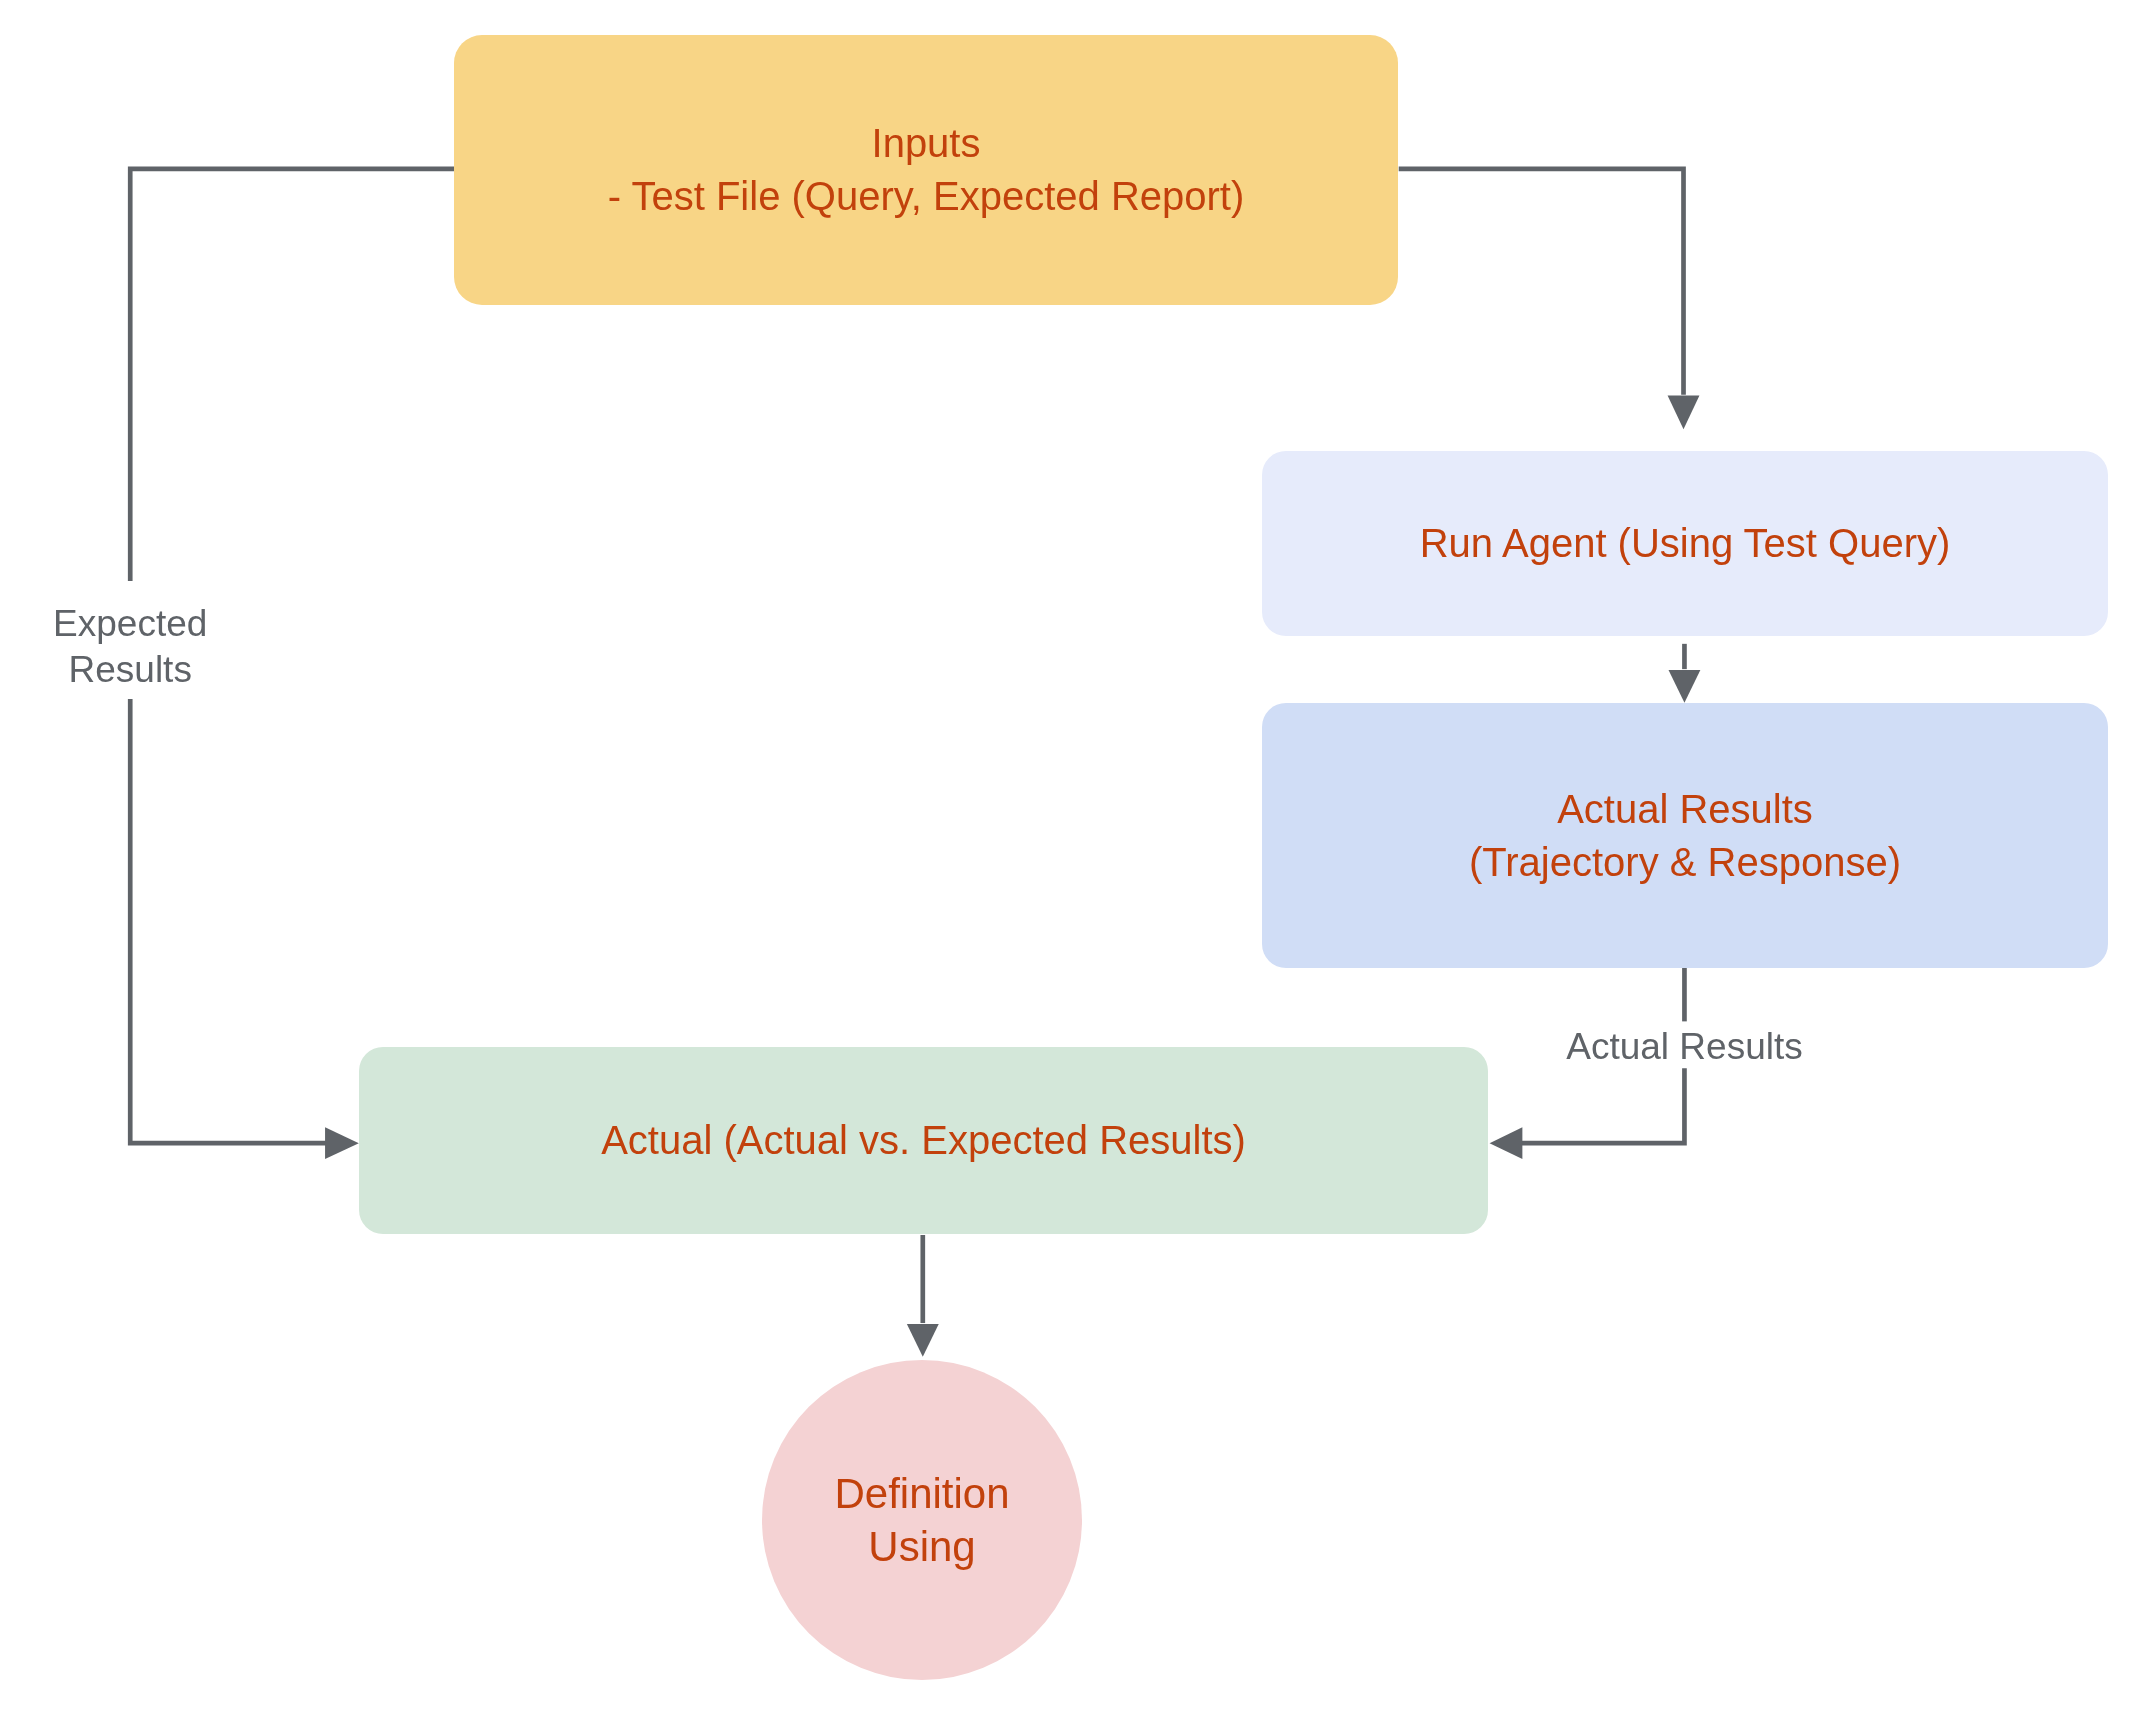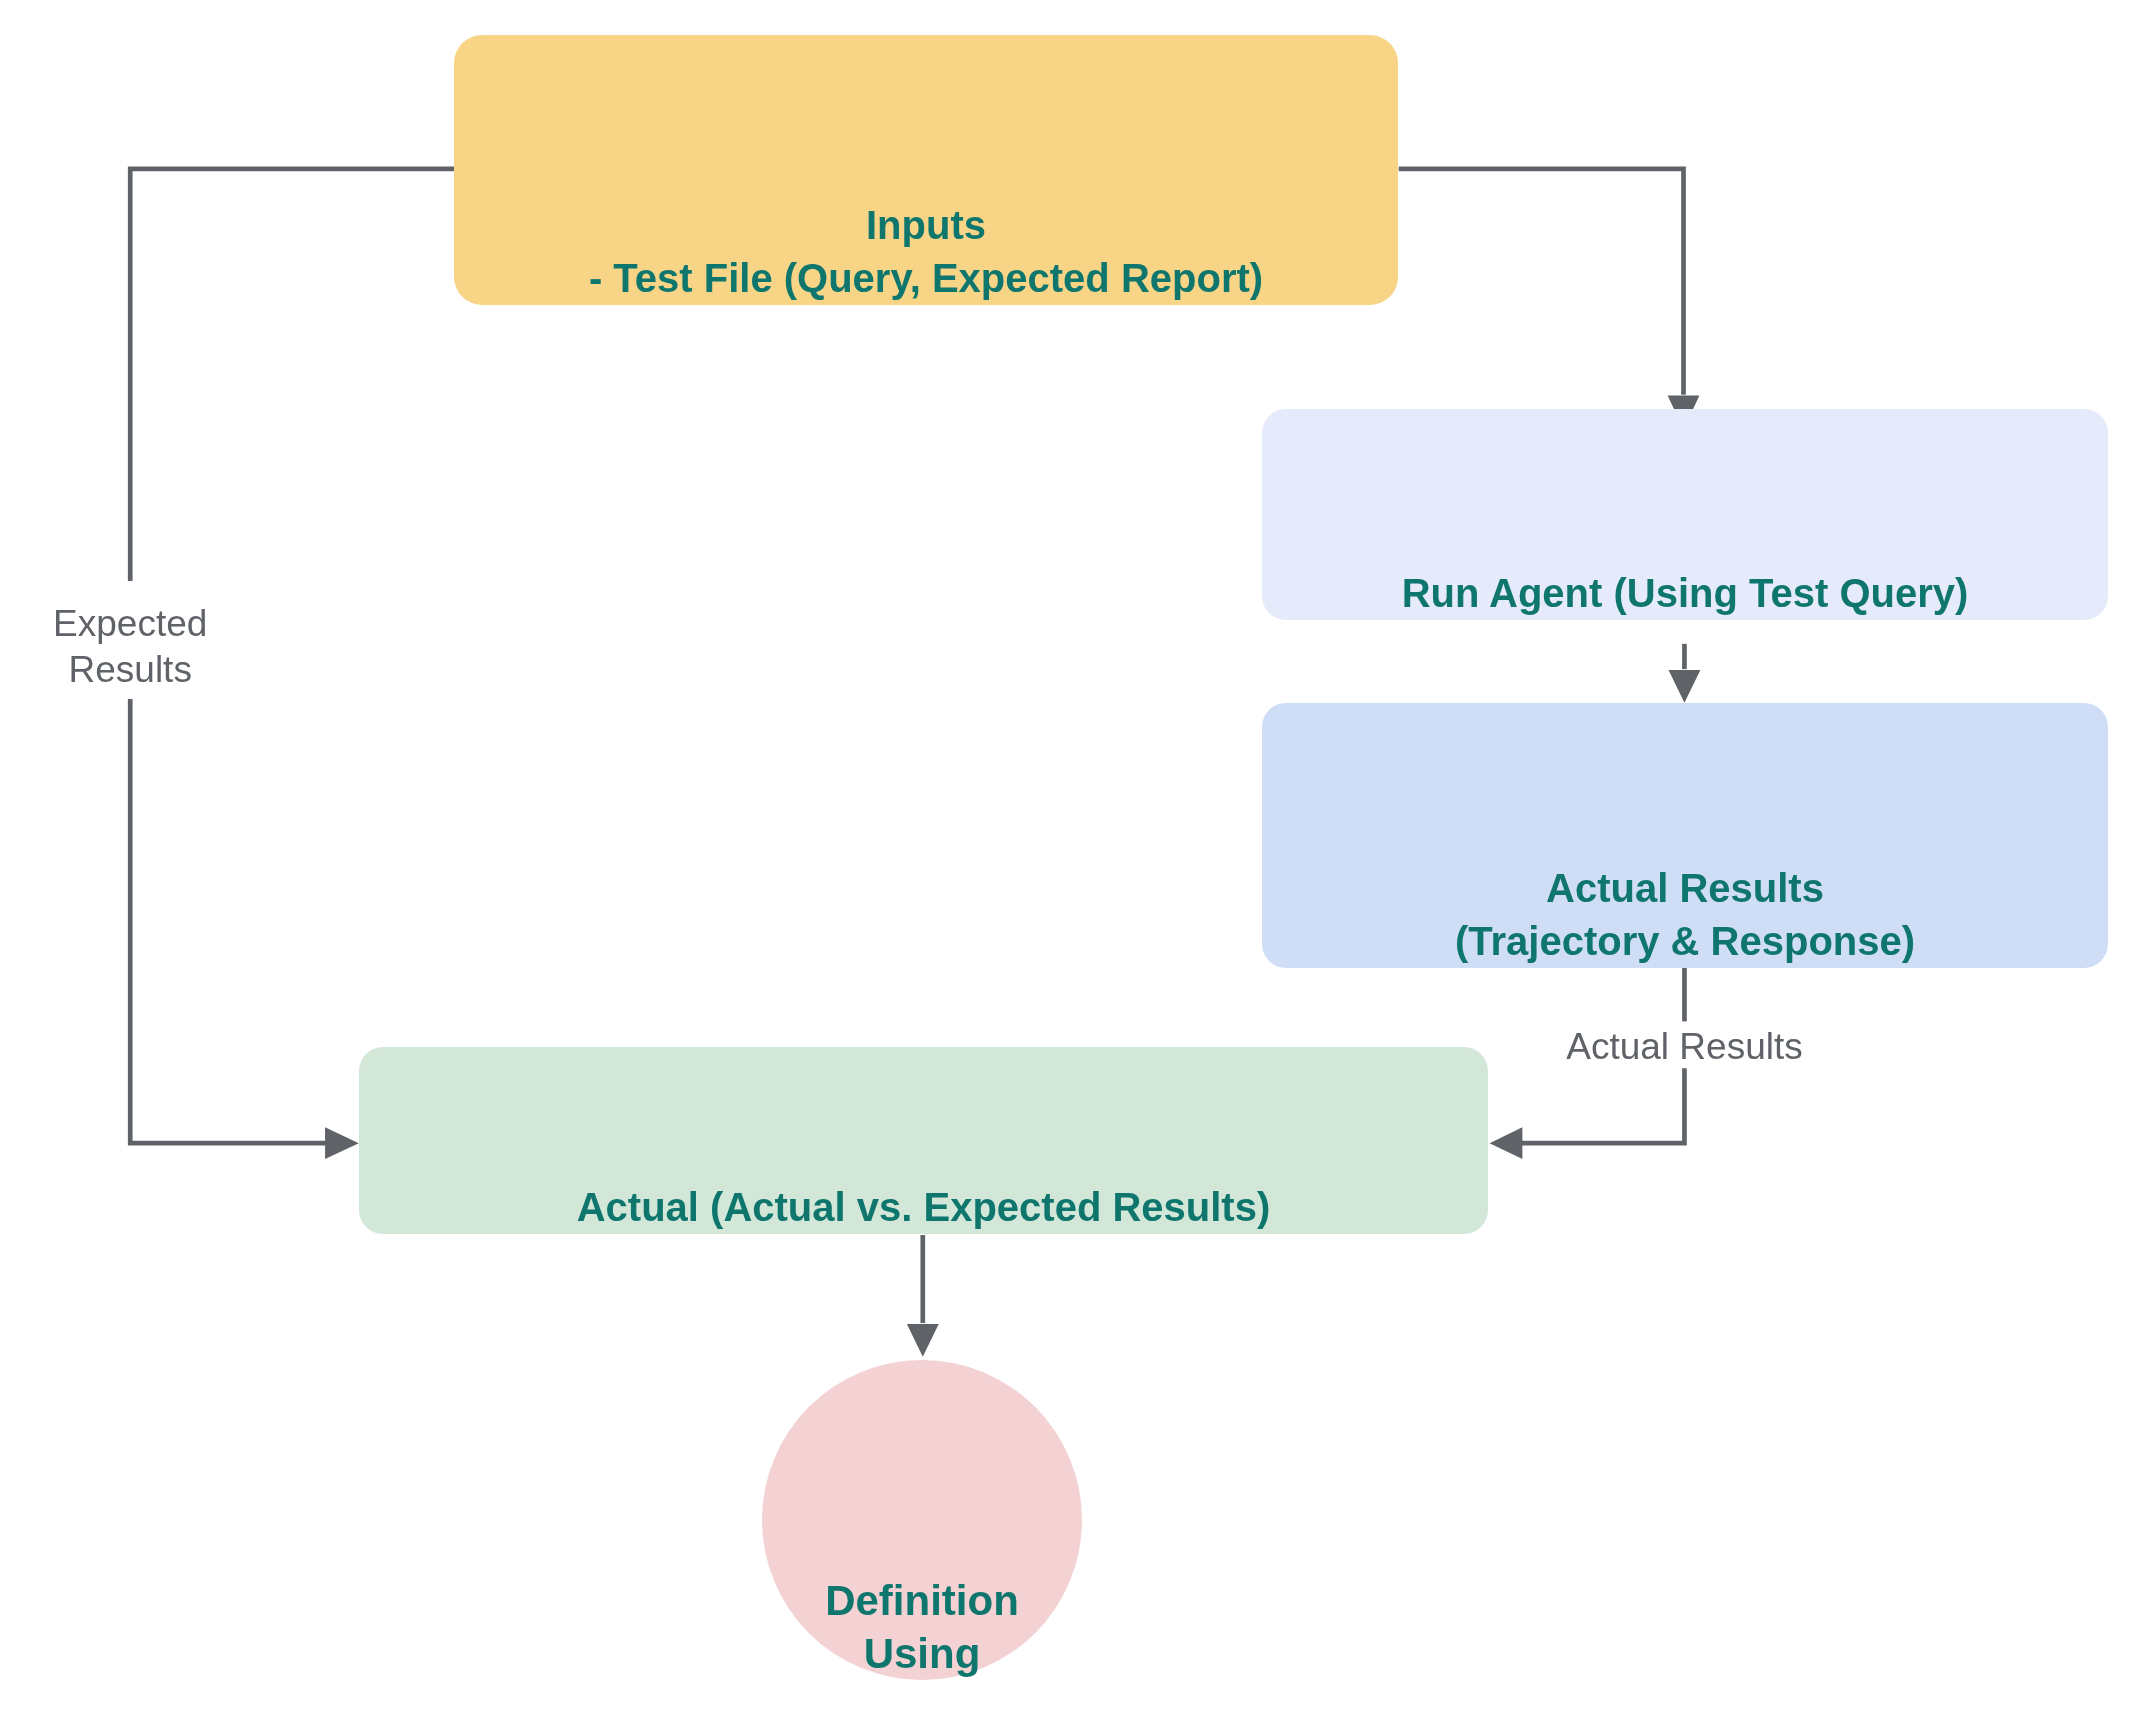--- a/index.html
+++ b/index.html
@@ -17,27 +17,27 @@
     width: 2151px; height: 1713px;
   }
   .edge-line {
     fill: none;
     stroke-width: 5px;
     stroke-linejoin: miter;
   }
   .node {
     position: absolute;
     display: flex;
-    align-items: flex-end;
+    align-items: center;
     justify-content: center;
     text-align: center;
-    color: #0f766e;
+    color: #c2410c;
     font-size: 40px;
     line-height: 53px;
-    font-weight: 700;
+    font-weight: 400;
   }
   .node .node-line { display: block; }
   .rect-node { border-radius: 26px; }
   .circle-node { border-radius: 50%; }
   .edge-label {
     position: absolute;
     text-align: center;
     font-size: 37px;
     line-height: 46px;
     font-weight: 400;
@@ -79,21 +79,21 @@
     </g>
   </svg>
 
   <div class="node rect-node" style="left: 454px; top: 35px; width: 944px; height: 270px; border-radius: 28px; background-color: rgb(248, 213, 134);">
     <div>
       <span class="node-line">Inputs</span>
       <span class="node-line">- Test File (Query, Expected Report)</span>
     </div>
   </div>
 
-  <div class="node rect-node" style="left: 1262px; top: 409px; width: 846px; height: 211px; border-radius: 24px; background-color: rgb(230, 235, 251);">
+  <div class="node rect-node" style="left: 1262px; top: 451px; width: 846px; height: 185px; border-radius: 24px; background-color: rgb(230, 235, 251);">
     <div>
       <span class="node-line">Run Agent (Using Test Query)</span>
     </div>
   </div>
 
   <div class="node rect-node" style="left: 1262px; top: 703px; width: 846px; height: 265px; border-radius: 24px; background-color: rgb(208, 221, 246);">
     <div>
       <span class="node-line">Actual Results</span>
       <span class="node-line">(Trajectory &amp; Response)</span>
     </div>

